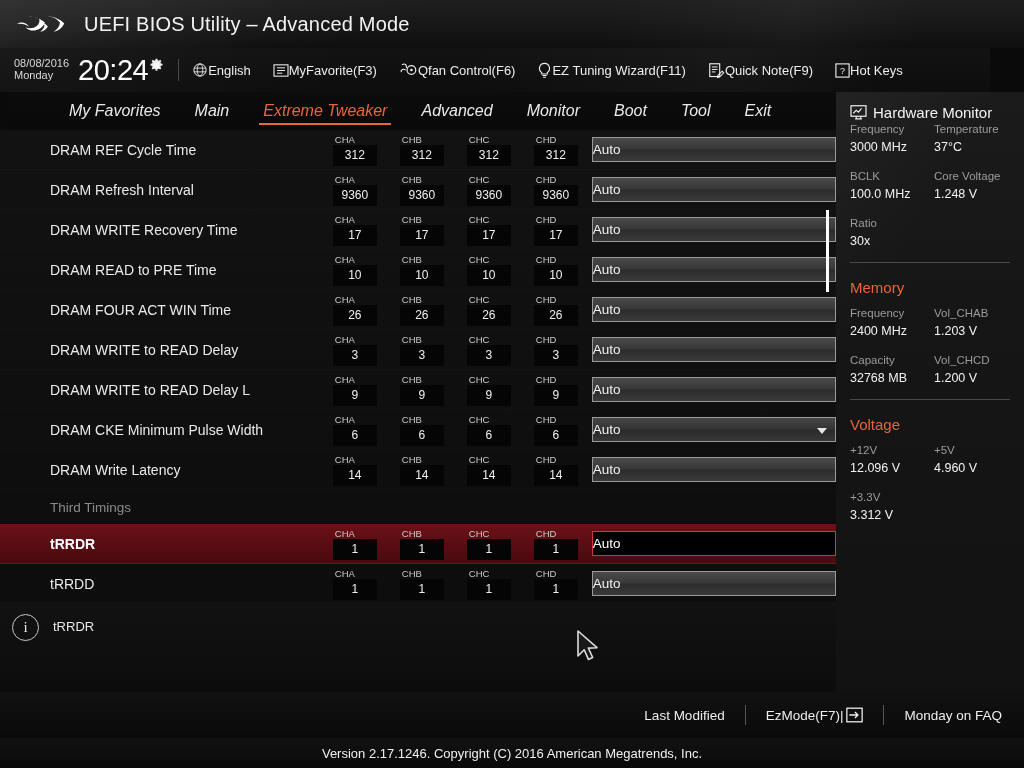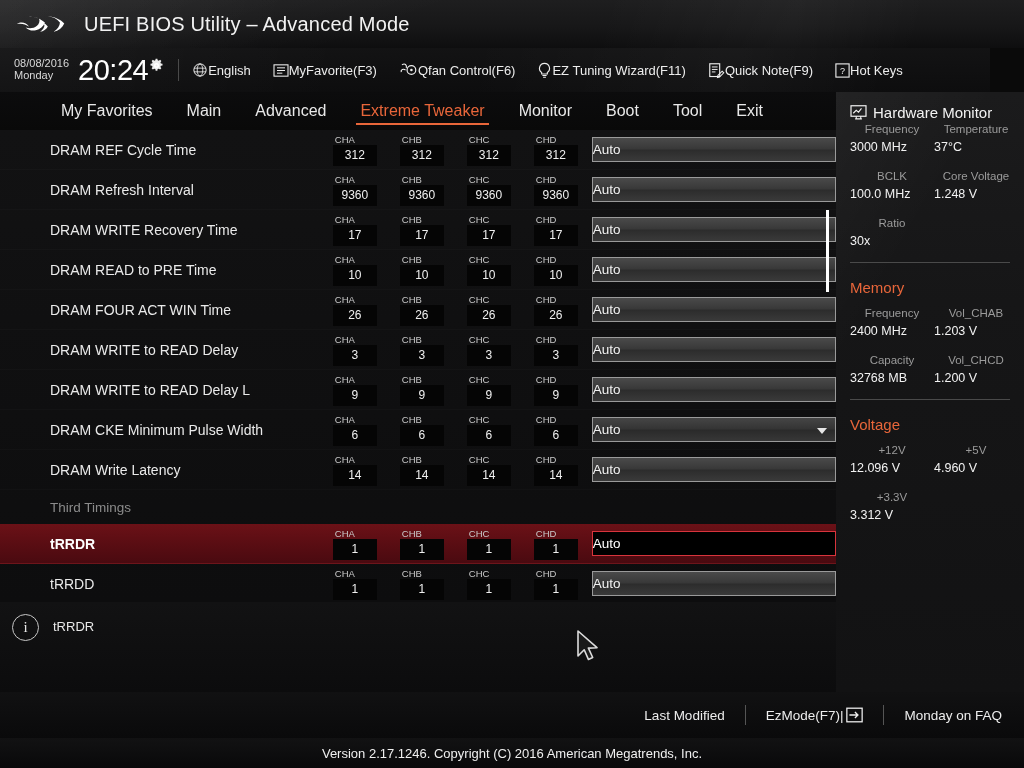--- a/index.html
+++ b/index.html
@@ -51,23 +51,23 @@
   .gear { margin-left:1px; margin-top:-9px; }
   .tb-div { width:1px; height:22px; background:#4a4a4a; margin:0 13px 0 14px; }
   .tb-item {
     display:flex; align-items:center; gap:0; margin-right:22px;
     font-size:13px; color:#ededed; white-space:nowrap; cursor:default;
   }
   .tb-item svg { display:block; flex:none; }
 
   
   .tabs {
-    position:absolute; left:0; top:92px; width:836px; height:38px;
+    position:absolute; left:8px; top:92px; width:836px; height:38px;
     background:linear-gradient(to bottom,#0c0c0d,#090909);
-    display:flex; align-items:center; padding-left:44px; gap:0;
+    display:flex; align-items:center; padding-left:44px; gap:0;font-style:italic;
   }
   .tab {
     font-size:16px; color:#e9e9e9; padding:0 17px; height:34px;
     display:flex; align-items:center; cursor:default; position:relative;
   }
   .tab.active { color:#e8663a; }
   .tab.active:after{
     content:""; position:absolute; left:13px; right:13px; bottom:3px; height:2px; background:#e8663a;
   }
 
@@ -123,21 +123,21 @@
     position:absolute; left:836px; top:92px; width:188px; height:600px;
     background:
       linear-gradient(120deg, rgba(255,255,255,0.035) 0%, rgba(255,255,255,0) 30%),
       linear-gradient(to bottom,#1b1b1c 0%,#161617 35%,#121213 100%);
     padding:12px 0 0 0;
   }
   .hw-title { display:flex; align-items:center; gap:6px; padding-left:14px; font-size:15px; color:#f2f2f2; }
   .hw-sec { color:#e8663a; font-size:15px; padding-left:14px; margin-top:16px; margin-bottom:9px; }
   .hw-grid { display:flex; padding-left:14px; margin-bottom:12px; }
   .hw-cell { width:84px; }
-  .hw-k { font-size:11.5px; color:#9b9b9b; line-height:17px;text-align:center; }
+  .hw-k { font-size:11.5px; color:#9b9b9b; line-height:17px; }
   .hw-v { font-size:12.5px; color:#f2f2f2; line-height:18px; }
   .hw-rule { height:1px; background:#4a4a4a; margin:6px 14px 0 14px; }
 
   
   .infobar {
     position:absolute; left:0; top:602px; width:836px; height:90px;
     background:linear-gradient(to bottom,#121213,#0c0c0d);
     display:flex; align-items:flex-start; padding:12px 0 0 12px;
   }
   .info-ico {
@@ -236,22 +236,22 @@
         <rect x="1.2" y="1.2" width="17.6" height="17.6" fill="none" stroke="#eee" stroke-width="1.5"></rect>
         <text x="10" y="14.5" font-size="12" fill="#eee" text-anchor="middle" font-family="Liberation Sans, sans-serif">?</text>
       </svg>
       <span>Hot Keys</span>
     </div>
   </div>
 
   <div class="tabs" id="tabs">
       <div class="tab">My Favorites</div>
       <div class="tab">Main</div>
+      <div class="tab active">Extreme Tweaker</div>
       <div class="tab">Advanced</div>
-      <div class="tab active">Extreme Tweaker</div>
       <div class="tab">Monitor</div>
       <div class="tab">Boot</div>
       <div class="tab">Tool</div>
       <div class="tab">Exit</div>
     </div>
 
   <div class="content" id="settings">
       <div class="row">
         <div class="row-label">DRAM REF Cycle Time</div>
         <div class="chans">

